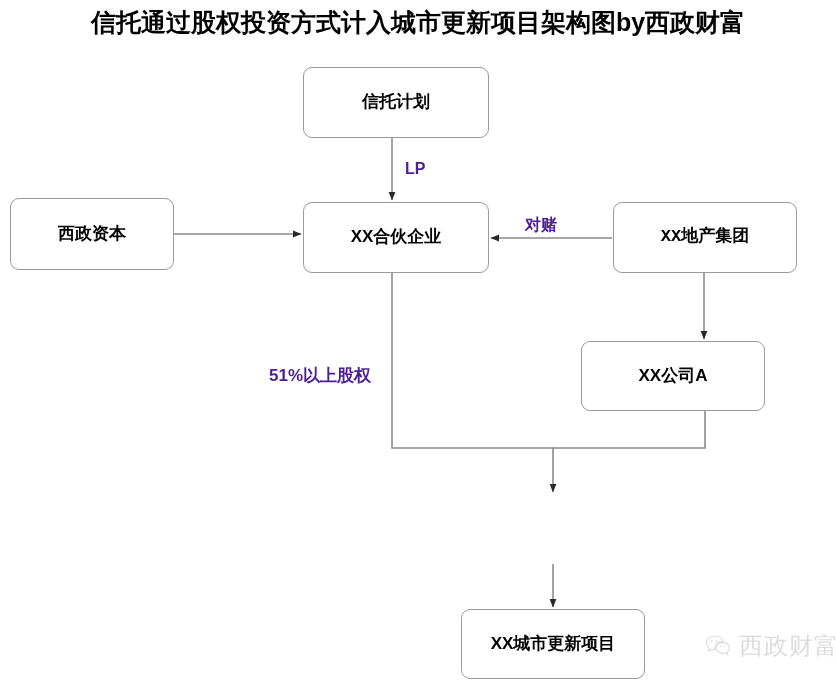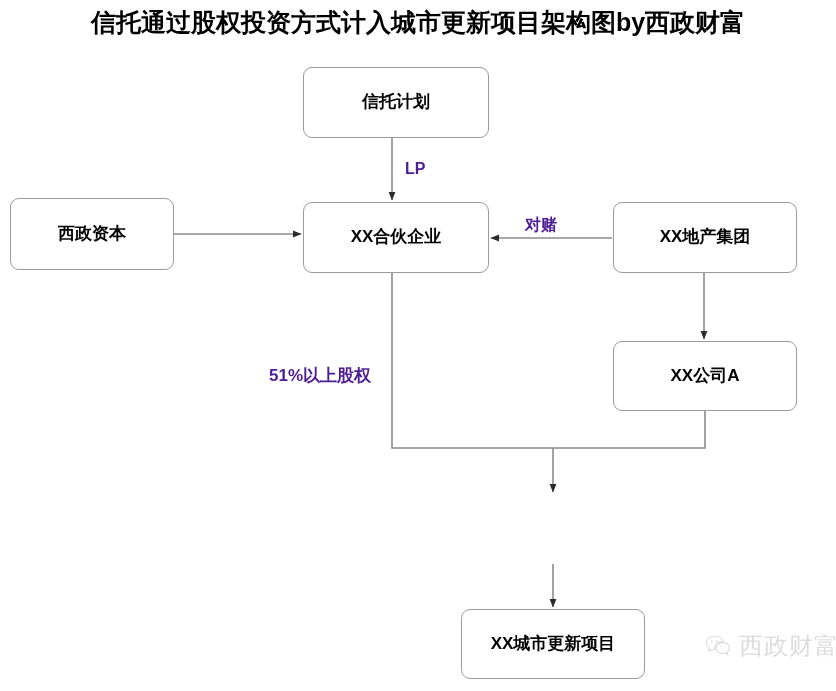--- a/index.html
+++ b/index.html
@@ -114,25 +114,25 @@
   </div>
 
   <div class="node" style="left:10px; top:198px; width:164px; height:72px;">
     <span>西政资本</span>
   </div>
 
   <div class="node" style="left:303px; top:202px; width:186px; height:71px;">
     <span>XX合伙企业</span>
   </div>
 
-  <div class="node" style="left:613px; top:202px; width:184px; height:71px;">
+  <div class="node" style="left:613px; top:202px; width:184px; height:71px;font-family:Liberation Mono, monospace;">
     <span>XX地产集团</span>
   </div>
 
-  <div class="node" style="left:613px; top:341px; width:184px; height:70px;">
+  <div class="node" style="left:581px; top:341px; width:184px; height:70px;">
     <span>XX公司A</span>
   </div>
 
 
   <div class="node" style="left:461px; top:609px; width:184px; height:70px;">
     <span>XX城市更新项目</span>
   </div>
 
   <div class="edge-label" style="left:405px; top:160px;">LP</div>
 

